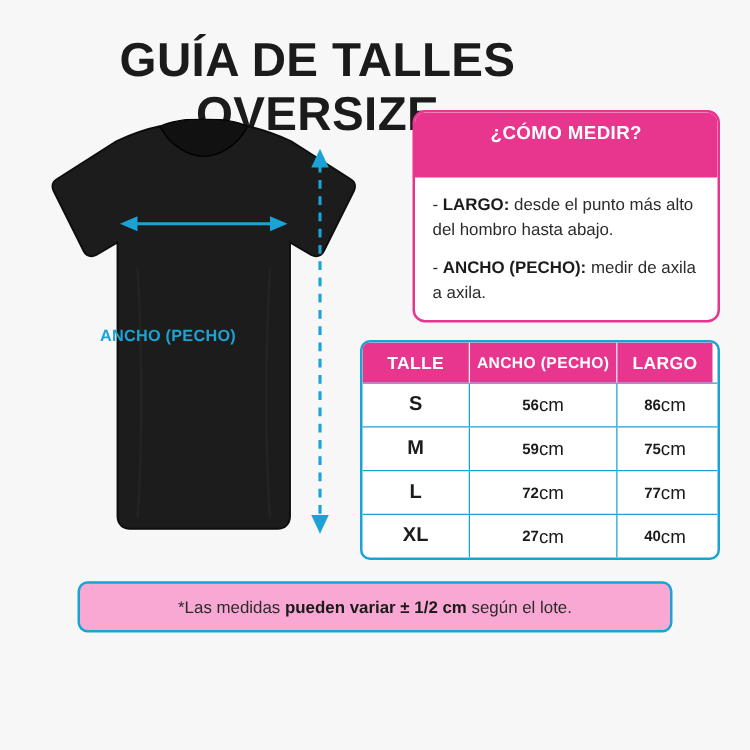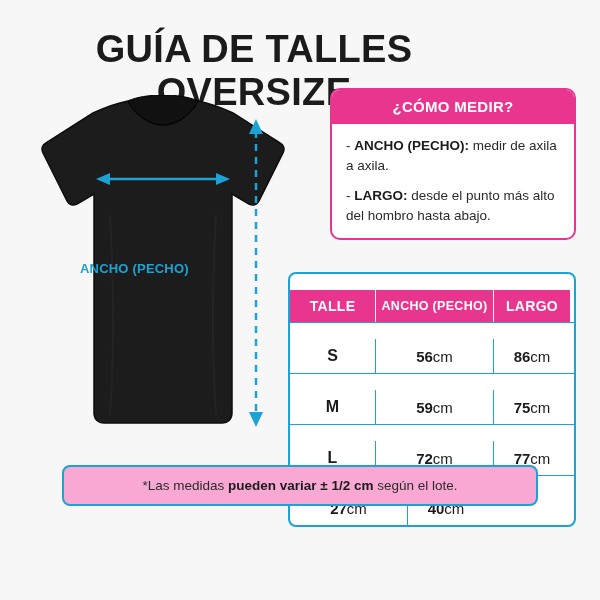--- a/index.html
+++ b/index.html
@@ -61,21 +61,21 @@
     border-radius: 10px;
     background: #ffffff;
     overflow: hidden;
   }
   .howto-header {
     background: #e8368f;
     color: #ffffff;
     font-size: 15px;
     font-weight: bold;
     text-align: center;
-    padding: 8px 0 9px 0;
+    padding: 8px 0 27px 0;
     letter-spacing: 0.3px;
   }
   .howto-body {
     padding: 12px 14px 13px 14px;
     font-size: 13.5px;
     color: #2b2b2b;
     line-height: 1.45;
   }
   .howto-body p { margin: 0 0 11px 0; }
   .howto-body p:last-child { margin-bottom: 0; }
@@ -104,31 +104,30 @@
     letter-spacing: 0.3px;
   }
   .cell {
     display: flex;
     align-items: center;
     justify-content: center;
     padding: 8px 2px;
     font-size: 14px;
     color: #1b1b1b;
     box-sizing: border-box;
-    margin-top: 16px;
   }
   .c1 { width: 86px; border-right: 1px solid #1aa3d4; }
   .c2 { width: 118px; border-right: 1px solid #1aa3d4; }
   .c3 { width: 76px; }
   .thead .c1, .thead .c2 { border-right-color: #ffffff; }
   .thead .c2 { font-size: 12.5px; }
   .thead .c1, .thead .c3 { font-size: 14px; }
   .body-row .c1 { font-size: 16px; font-weight: bold; }
   .body-row .c2, .body-row .c3 { font-size: 15px; }
-  .body-row .c2 b, .body-row .c3 b { font-size: 15px; }
+  .body-row .c2 b, .body-row .c3 b { font-size: 12px; }
 
   
   .note {
     position: absolute;
     left: 62px;
     top: 465px;
     width: 476px;
     box-sizing: border-box;
     border: 2px solid #1aa3d4;
     border-radius: 8px;
@@ -173,22 +172,22 @@
         <polygon points="238,24 231,39 245,39" stroke="none"></polygon>
         <polygon points="238,332 231,317 245,317" stroke="none"></polygon>
       </g>
     </svg>
     <div class="measure-label">ANCHO (PECHO)</div>
   </div>
 
   <div class="howto">
     <div class="howto-header">¿CÓMO MEDIR?</div>
     <div class="howto-body">
+      <p><span>- </span><b>LARGO:</b><span> desde el punto más alto del hombro hasta abajo.</span></p>
       <p><span>- </span><b>ANCHO (PECHO):</b><span> medir de axila a axila.</span></p>
-      <p><span>- </span><b>LARGO:</b><span> desde el punto más alto del hombro hasta abajo.</span></p>
     </div>
   </div>
 
   <div class="table">
     <div class="trow thead">
       <div class="cell c1">TALLE</div>
       <div class="cell c2">ANCHO (PECHO)</div>
       <div class="cell c3">LARGO</div>
     </div>
 
@@ -222,20 +221,21 @@
           <b>72</b>
           <span> cm</span>
         </div>
       <div class="cell c3">
           <b>77</b>
           <span> cm</span>
         </div>
     </div>
 
     <div class="trow body-row">
+      <div class="cell c1">XL</div>
       <div class="cell c2">
           <b>27</b>
           <span> cm</span>
         </div>
       <div class="cell c3">
           <b>40</b>
           <span> cm</span>
         </div>
     </div>
   </div>

